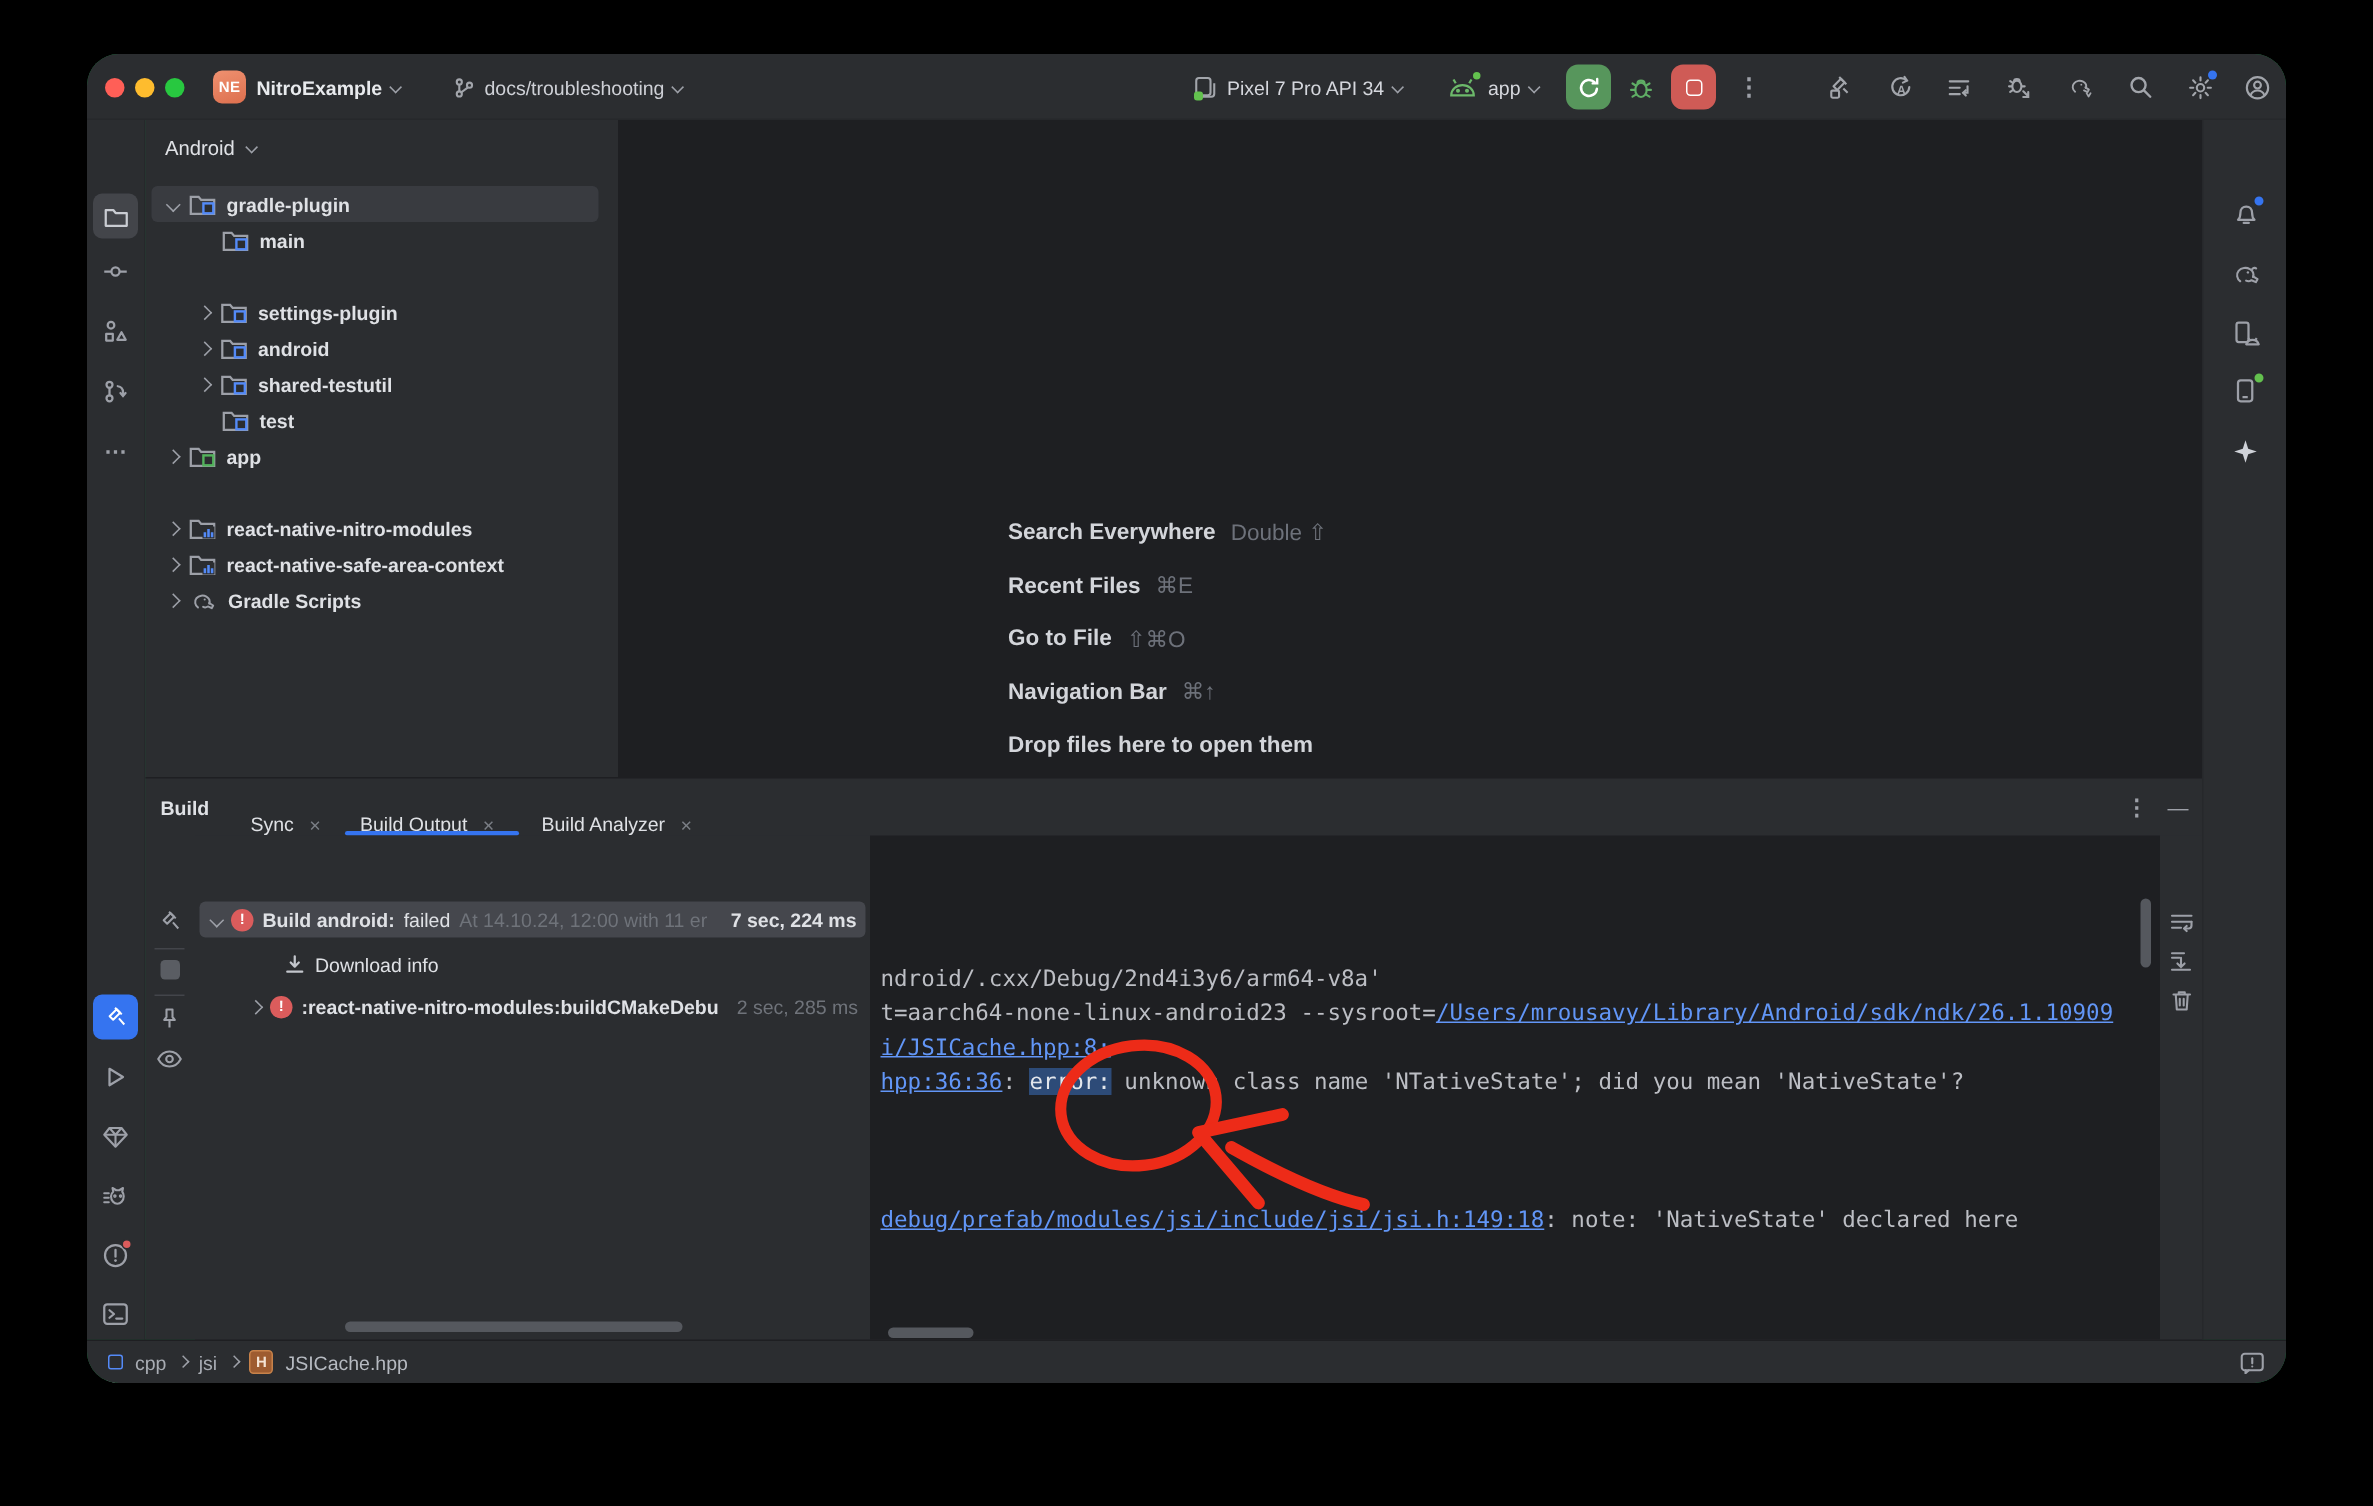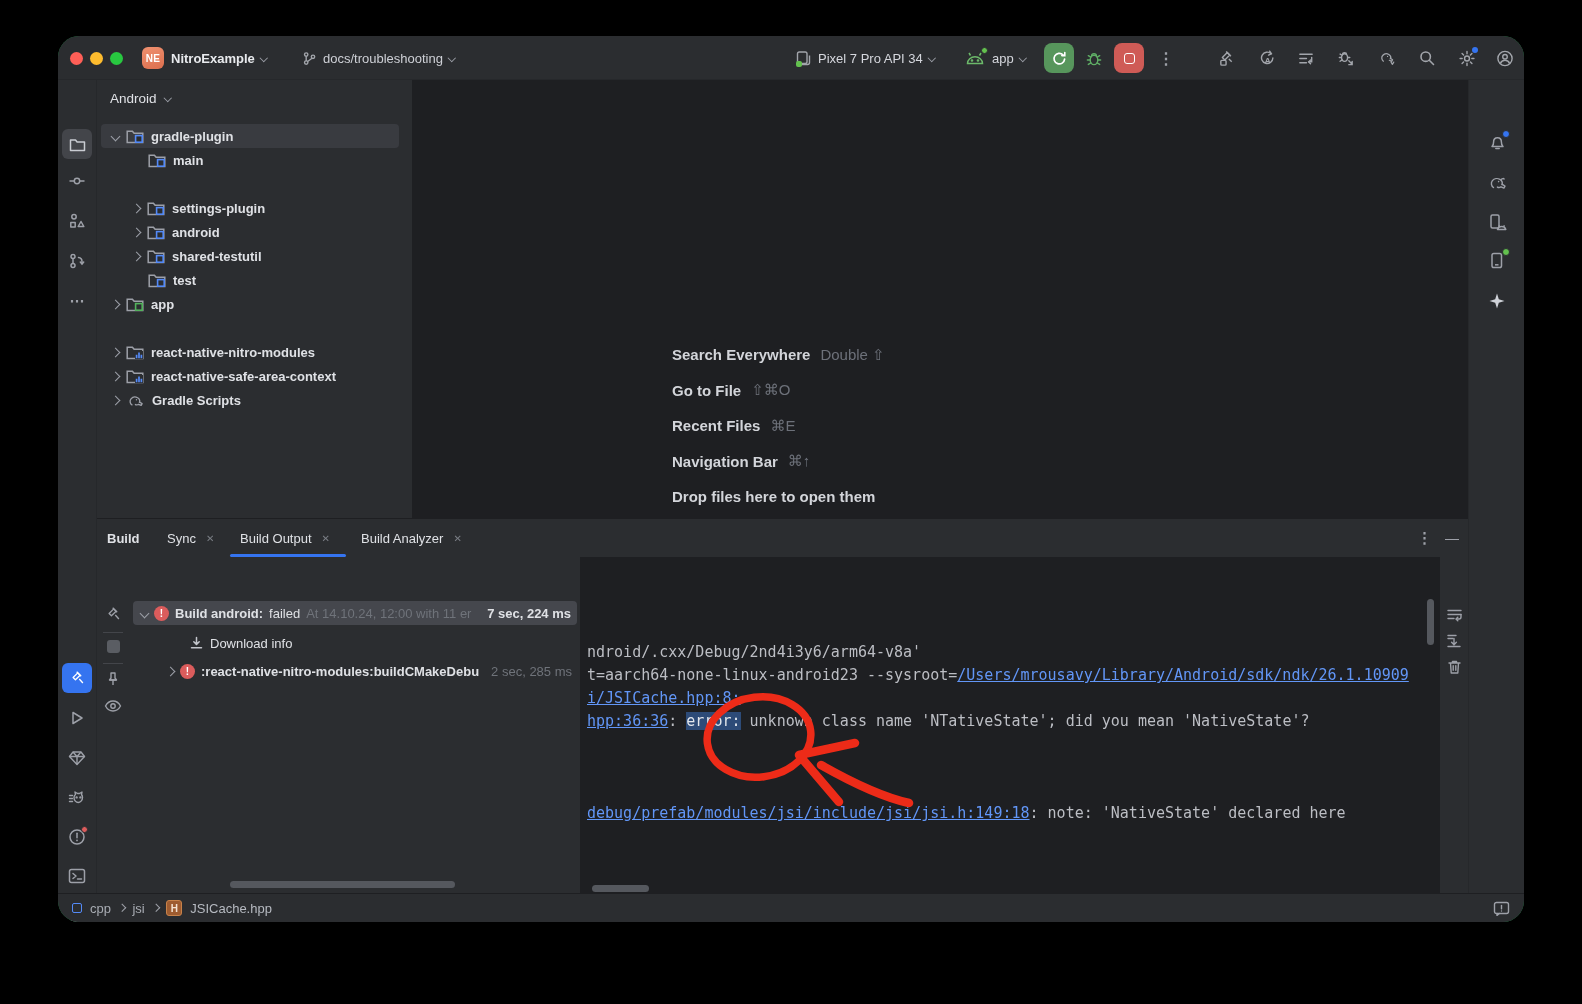--- a/index.html
+++ b/index.html
@@ -36,21 +36,21 @@
 .pl11{padding-left:11px}.pl32{padding-left:32px}.pl47{padding-left:47px}
 
 .editor{position:absolute;left:354px;top:44px;width:1056px;height:438px;background:#1e1f22}
 .shortcuts{position:absolute;left:260px;top:257px}
 .sc-row{height:35.5px;display:flex;align-items:center;gap:10px}
 .sc-label{color:#d3d5da;font-size:15px;font-weight:600}
 .sc-keys{color:#6d717a;font-size:15px}
 
 .build-panel{position:absolute;left:39px;top:482px;width:1371px;height:375px;background:#2b2d30;border-top:1px solid #1e1f22}
 .bp-title{position:absolute;left:10px;top:0;height:38px;display:flex;align-items:center;color:#dfe1e5;font-size:13px;font-weight:700}
-.btab{position:absolute;top:0;height:38px;display:flex;align-items:center;gap:10px;color:#dfe1e5;font-size:13px}
+.btab{position:absolute;top:0;height:38px;display:flex;align-items:flex-end;gap:10px;color:#dfe1e5;font-size:13px}
 .btab .x{color:#7a7e85;font-size:10px}
 .tab-underline{position:absolute;left:133px;top:35px;width:116px;height:3px;background:#3574f0;border-radius:2px}
 .bp-kebab{position:absolute;left:1320px;top:0;height:38px;display:flex;align-items:center;color:#9da0a8;font-size:15px;font-weight:700}
 .bp-min{position:absolute;left:1348px;top:0;height:38px;display:flex;align-items:center;color:#9da0a8;font-size:14px}
 .bp-ltb{position:absolute;left:0;top:38px;width:33px;height:337px}
 .bico{position:absolute;left:5px;width:22px;height:22px;display:flex;align-items:center;justify-content:center}
 .hr{position:absolute;left:6px;width:20px;border-top:1px solid #43454a}
 .btree{position:absolute;left:33px;top:38px;width:450px;height:337px;background:#2b2d30;overflow:hidden}
 .brow{position:absolute;left:3px;width:444px;height:24px;display:flex;align-items:center;gap:6px;font-size:13px;color:#dfe1e5;white-space:nowrap;overflow:hidden}
 .brow.sel{background:#45474d;border-radius:4px}
@@ -463,26 +463,26 @@
     </div>
   </div>
 
   <div class="editor">
     <div class="shortcuts">
       <div class="sc-row">
           <span class="sc-label">Search Everywhere</span>
           <span class="sc-keys">Double ⇧</span>
         </div>
       <div class="sc-row">
+          <span class="sc-label">Recent Files</span>
+          <span class="sc-keys">⌘E</span>
+        </div>
+      <div class="sc-row">
           <span class="sc-label">Go to File</span>
           <span class="sc-keys">⇧⌘O</span>
-        </div>
-      <div class="sc-row">
-          <span class="sc-label">Recent Files</span>
-          <span class="sc-keys">⌘E</span>
         </div>
       <div class="sc-row">
           <span class="sc-label">Navigation Bar</span>
           <span class="sc-keys">⌘↑</span>
         </div>
       <div class="sc-row">
           <span class="sc-label">Drop files here to open them</span>
         </div>
     </div>
   </div>

